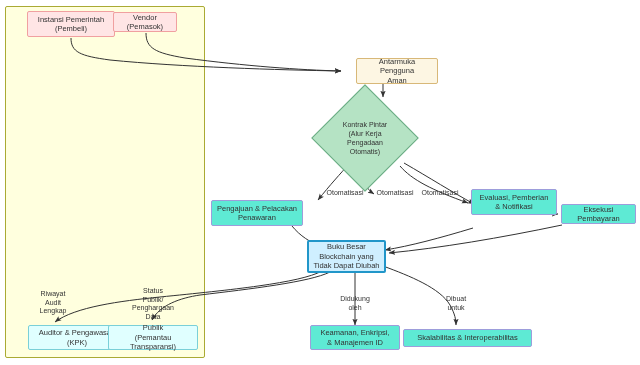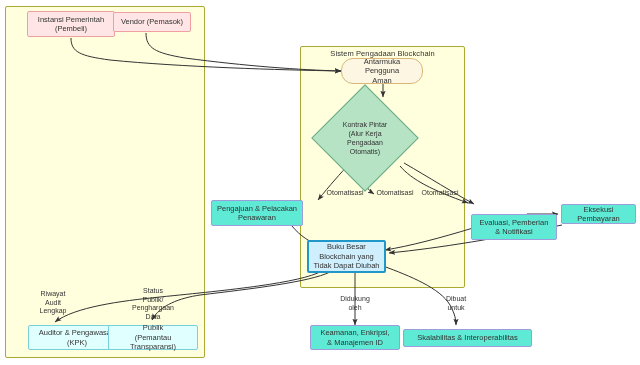--- a/index.html
+++ b/index.html
@@ -107,23 +107,20 @@
 <body>
 
 <div id="canvas">
 
   <div class="cluster" id="cluster-peserta">
     <div class="cluster-title">Peserta</div>
   </div>
 
   <div class="cut" style="left:206px; top:186px; width:94px; height:102px;"></div>
 
-  <div class="cluster" id="cluster-sistem">
-    <div class="cluster-title">Sistem Pengadaan Blockchain</div>
-  </div>
 
   <svg id="wires" viewBox="0 0 640 365">
     <defs>
       <marker id="ah" markerWidth="7" markerHeight="7" refX="6.2" refY="3" orient="auto" markerUnits="strokeWidth">
         <path d="M0,0.4 L6.4,3 L0,5.6 L1.3,3 Z" fill="#333333"></path>
       </marker>
     </defs>
     <g fill="none" stroke="#333333" stroke-width="1" marker-end="url(#ah)">
 
       <path d="M71,38 C71,52 80,56 110,60 C180,67 280,70 341,71"></path>
@@ -154,37 +151,37 @@
 
       <path d="M355,272 L355,325"></path>
 
       <path d="M383,266 C410,276 440,288 450,305 C455,314 456,320 456,325"></path>
     </g>
   </svg>
 
   <div class="node pink" id="node-instansi" style="left:27px; top:11px; width:88px; height:26px;">Instansi Pemerintah
 (Pembeli)</div>
 
-  <div class="node pink" id="node-vendor" style="left:113px; top:12px; width:78px; height:20px;">Vendor (Pemasok)</div>
-
-  <div class="node cream" id="node-antarmuka" style="left:341px; top:58px; width:82px; height:26px;border-radius:12px;">Antarmuka Pengguna
+  <div class="node pink" id="node-vendor" style="left:113px; top:12px; width:64px; height:20px;">Vendor (Pemasok)</div>
+
+  <div class="node cream" id="node-antarmuka" style="left:356px; top:58px; width:82px; height:26px;">Antarmuka Pengguna
 Aman</div>
 
   <div id="node-kontrak-pintar">
     <div class="dia-shape"></div>
     <div class="dia-label">Kontrak Pintar
 (Alur Kerja
 Pengadaan
 Otomatis)</div>
   </div>
 
   <div class="node lilac" id="node-pengajuan" style="left:211px; top:200px; width:92px; height:26px;">Pengajuan &amp; Pelacakan
 Penawaran</div>
 
-  <div class="node lilac" id="node-evaluasi" style="left:471px; top:214px; width:86px; height:26px;">Evaluasi, Pemberian
+  <div class="node lilac" id="node-evaluasi" style="left:471px; top:189px; width:86px; height:26px;">Evaluasi, Pemberian
 &amp; Notifikasi</div>
 
   <div class="node blue" id="node-bukubesar" style="left:307px; top:240px; width:79px; height:33px;">Buku Besar
 Blockchain yang
 Tidak Dapat Diubah</div>
 
   <div class="node lilac" id="node-eksekusi" style="left:561px; top:204px; width:75px; height:20px;">Eksekusi Pembayaran</div>
 
   <div class="node cyan" id="node-auditor" style="left:28px; top:325px; width:98px; height:25px;">Auditor &amp; Pengawasan
 (KPK)</div>

